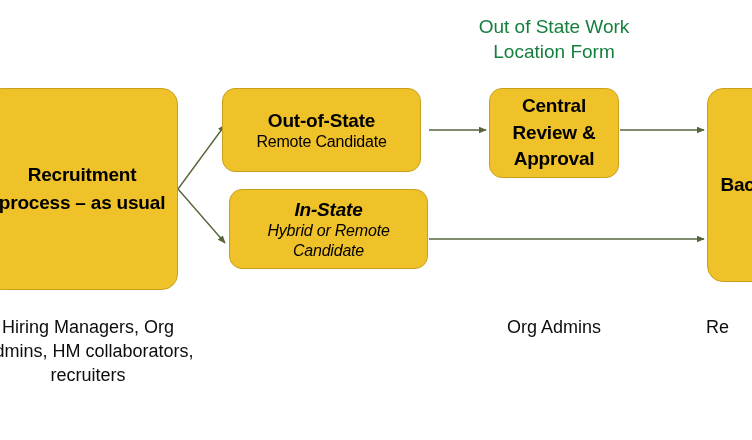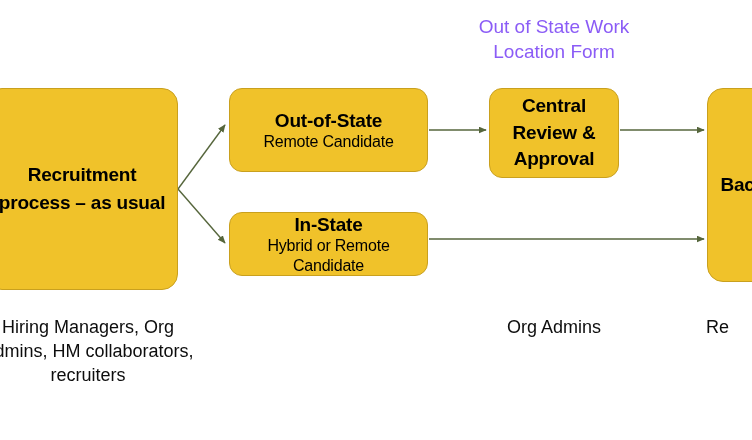--- a/index.html
+++ b/index.html
@@ -27,35 +27,35 @@
   }
   .node .ttl{font-weight:bold;font-size:19px;letter-spacing:-0.2px;white-space:nowrap;}
   .node .sub{font-weight:normal;font-size:16px;letter-spacing:-0.2px;}
 
   #node-recruitment{
     left:-14px;top:88px;width:192px;height:202px;
     border-radius:16px;
   }
   #node-recruitment .ttl{font-size:19px;white-space:normal;line-height:1.45;}
 
-  #node-out-of-state{left:229px;top:88px;width:199px;height:84px;}
-  #node-in-state{left:229px;top:212px;width:199px;height:64px;}
+  #node-out-of-state{left:222px;top:88px;width:199px;height:84px;}
+  #node-in-state{left:229px;top:189px;width:199px;height:80px;font-style:italic;}
   #node-central-review{left:489px;top:88px;width:130px;height:90px;text-align:center;}
   #node-central-review .ttl{line-height:1.42;white-space:normal;}
 
   #node-background{
     left:707px;top:88px;width:120px;height:194px;
     border-radius:16px;
   }
   #node-background .ttl{font-size:19px;white-space:normal;line-height:1.55;}
 
   
   #form-label{
     position:absolute;left:444px;top:14px;width:220px;
-    text-align:center;color:#8b5cf6;font-size:19px;line-height:1.32;
+    text-align:center;color:#15803d;font-size:19px;line-height:1.32;
   }
 
   
   .caption{
     position:absolute;text-align:center;color:#0d0d0d;
     font-size:18px;line-height:1.33;
   }
   #caption-left{left:-22px;top:316px;width:220px;}
   #caption-mid{left:470px;top:316px;width:168px;}
   #caption-right{left:706px;top:316px;width:120px;text-align:left;}

